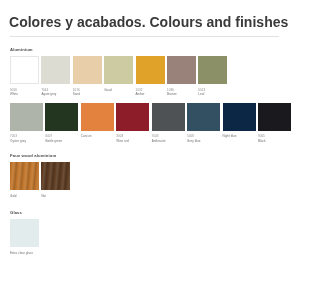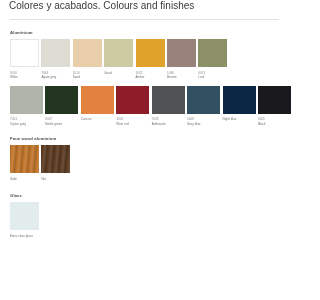--- a/index.html
+++ b/index.html
@@ -15,24 +15,25 @@
     overflow: hidden;
   }
   .page {
     position: relative;
     width: 300px;
     height: 300px;
     box-sizing: border-box;
     padding: 0 9px;
   }
   .page-title {
-    font-size: 10px;
-    font-weight: normal;
+    font-size: 14px;
+    font-weight: bold;
     color: #3a3a3a;
     letter-spacing: 0.02px;
+    padding-top: 17px;
     line-height: 11px;
   }
   .title-rule {
     height: 1px;
     background: #e2e2e2;
     margin-top: 8px;
     margin-left: 1px;
     margin-right: 12px;
   }
   .section {

